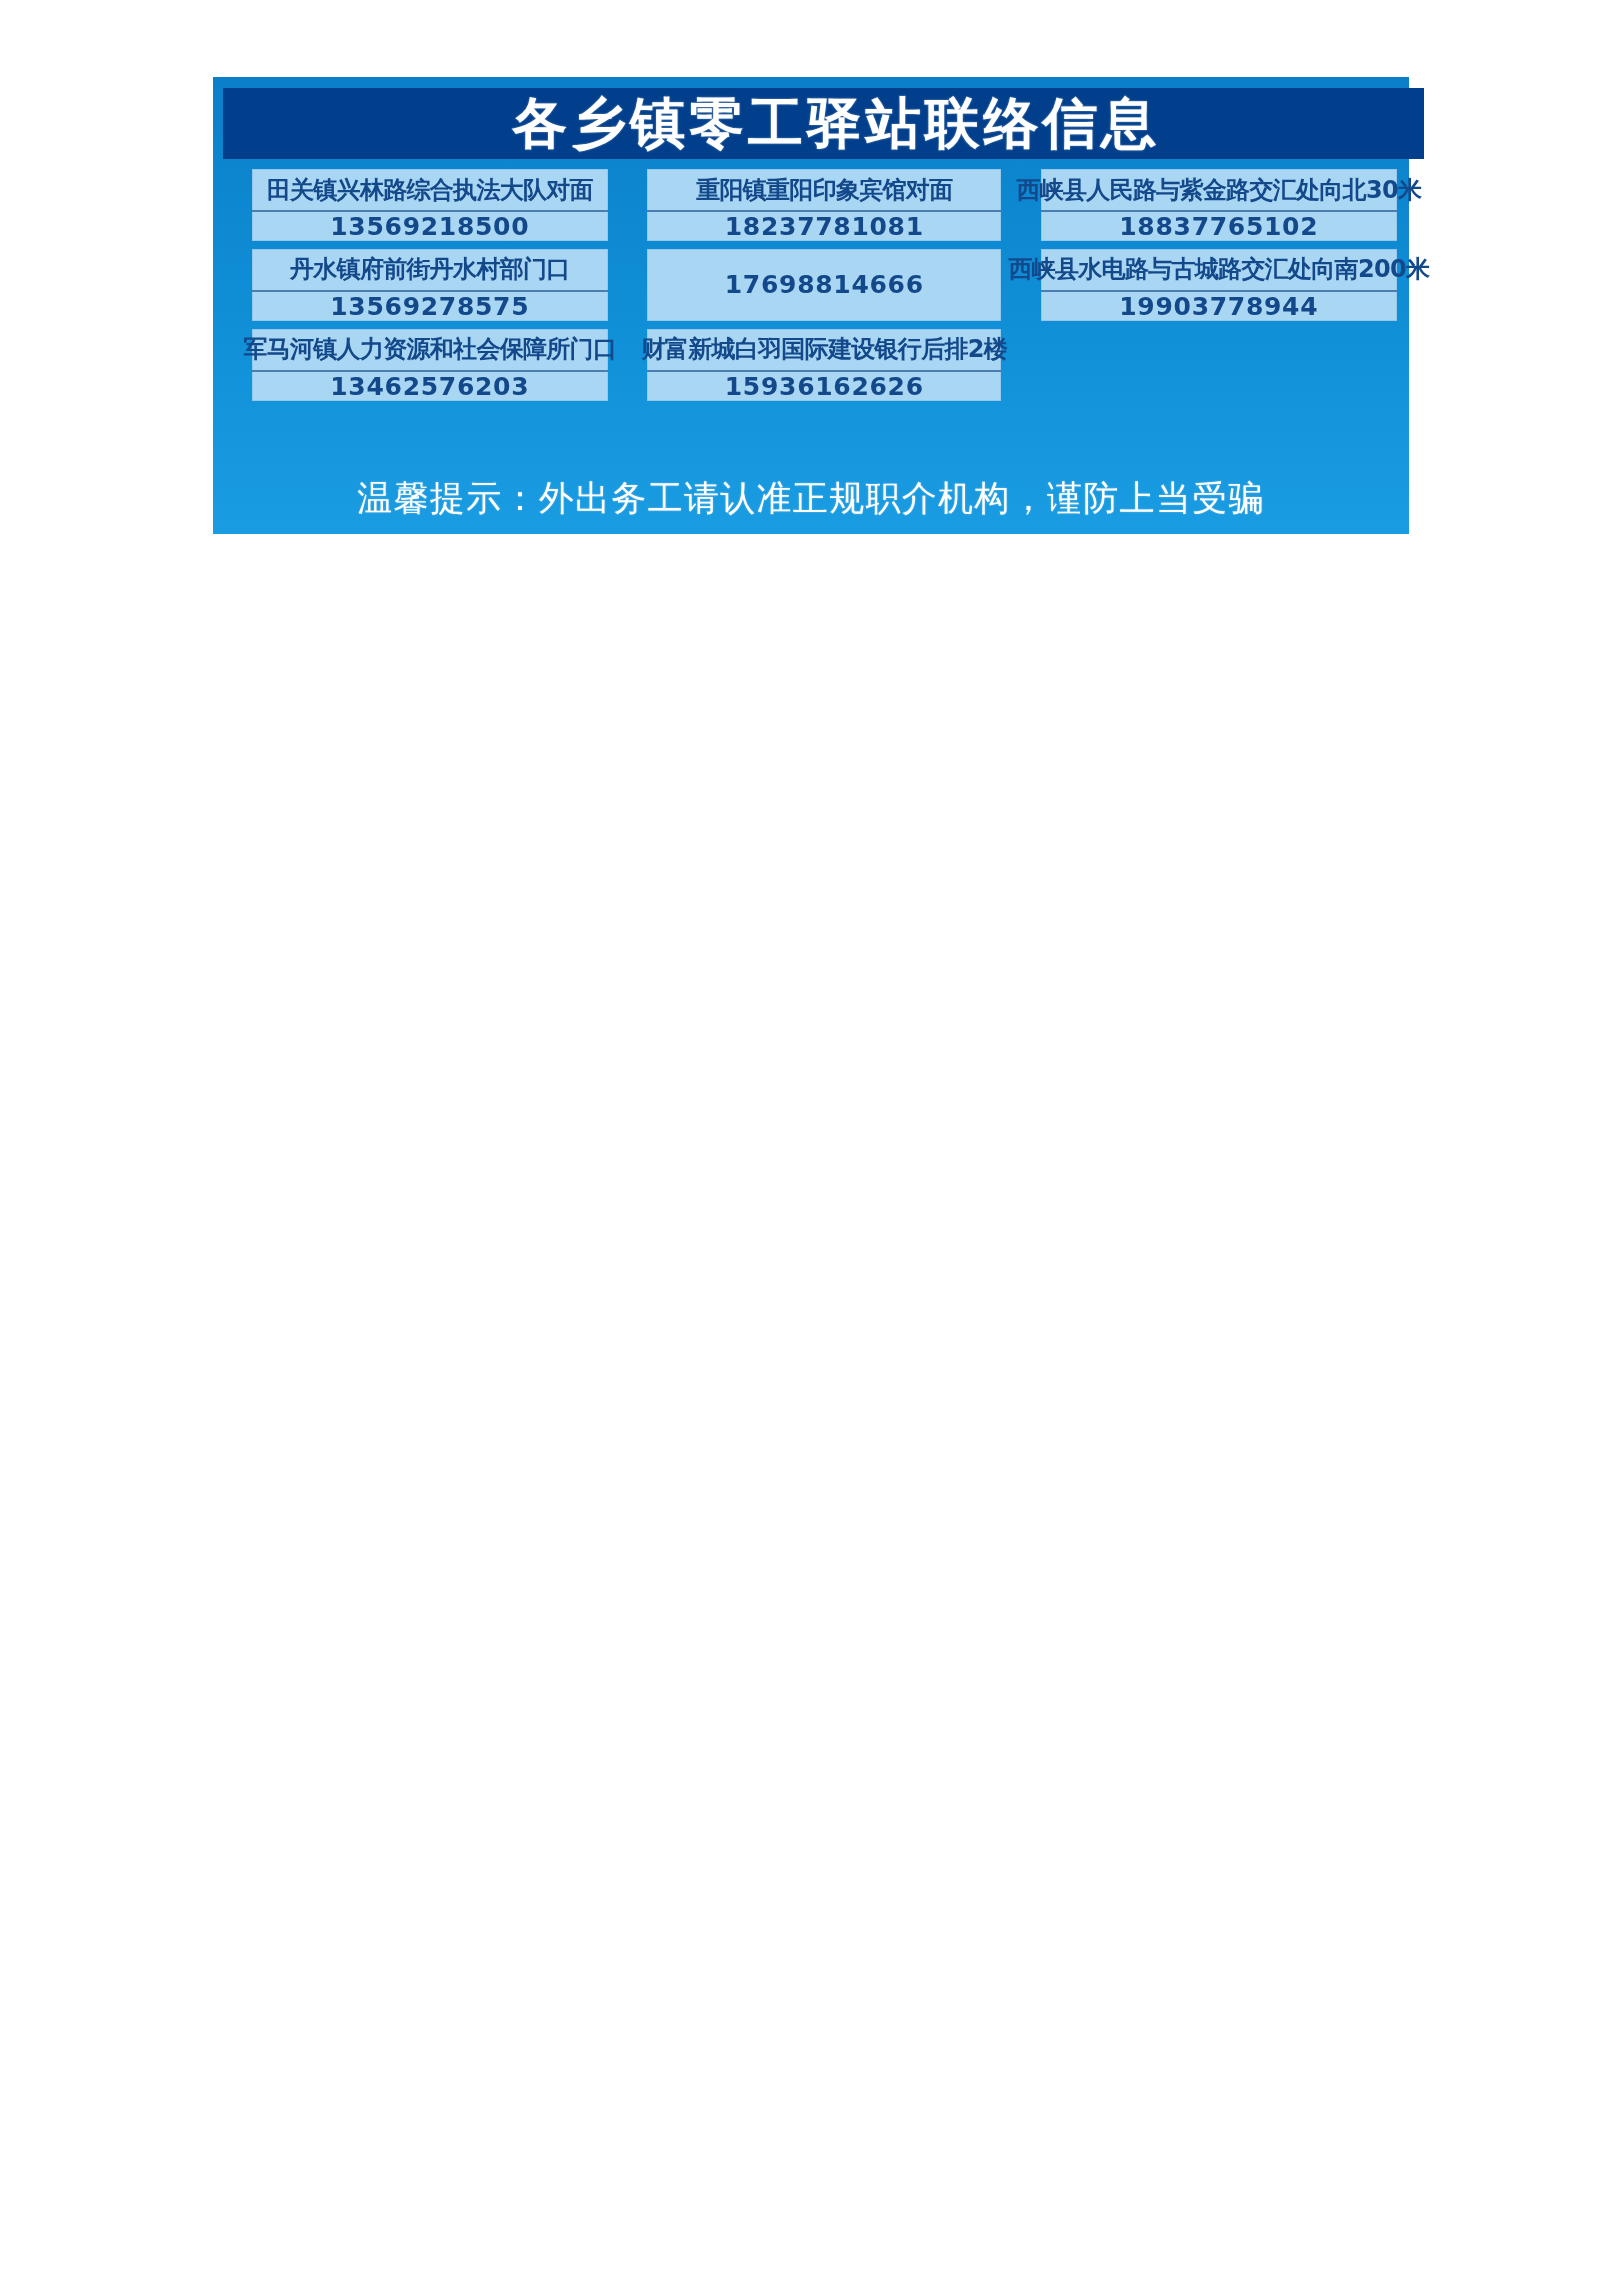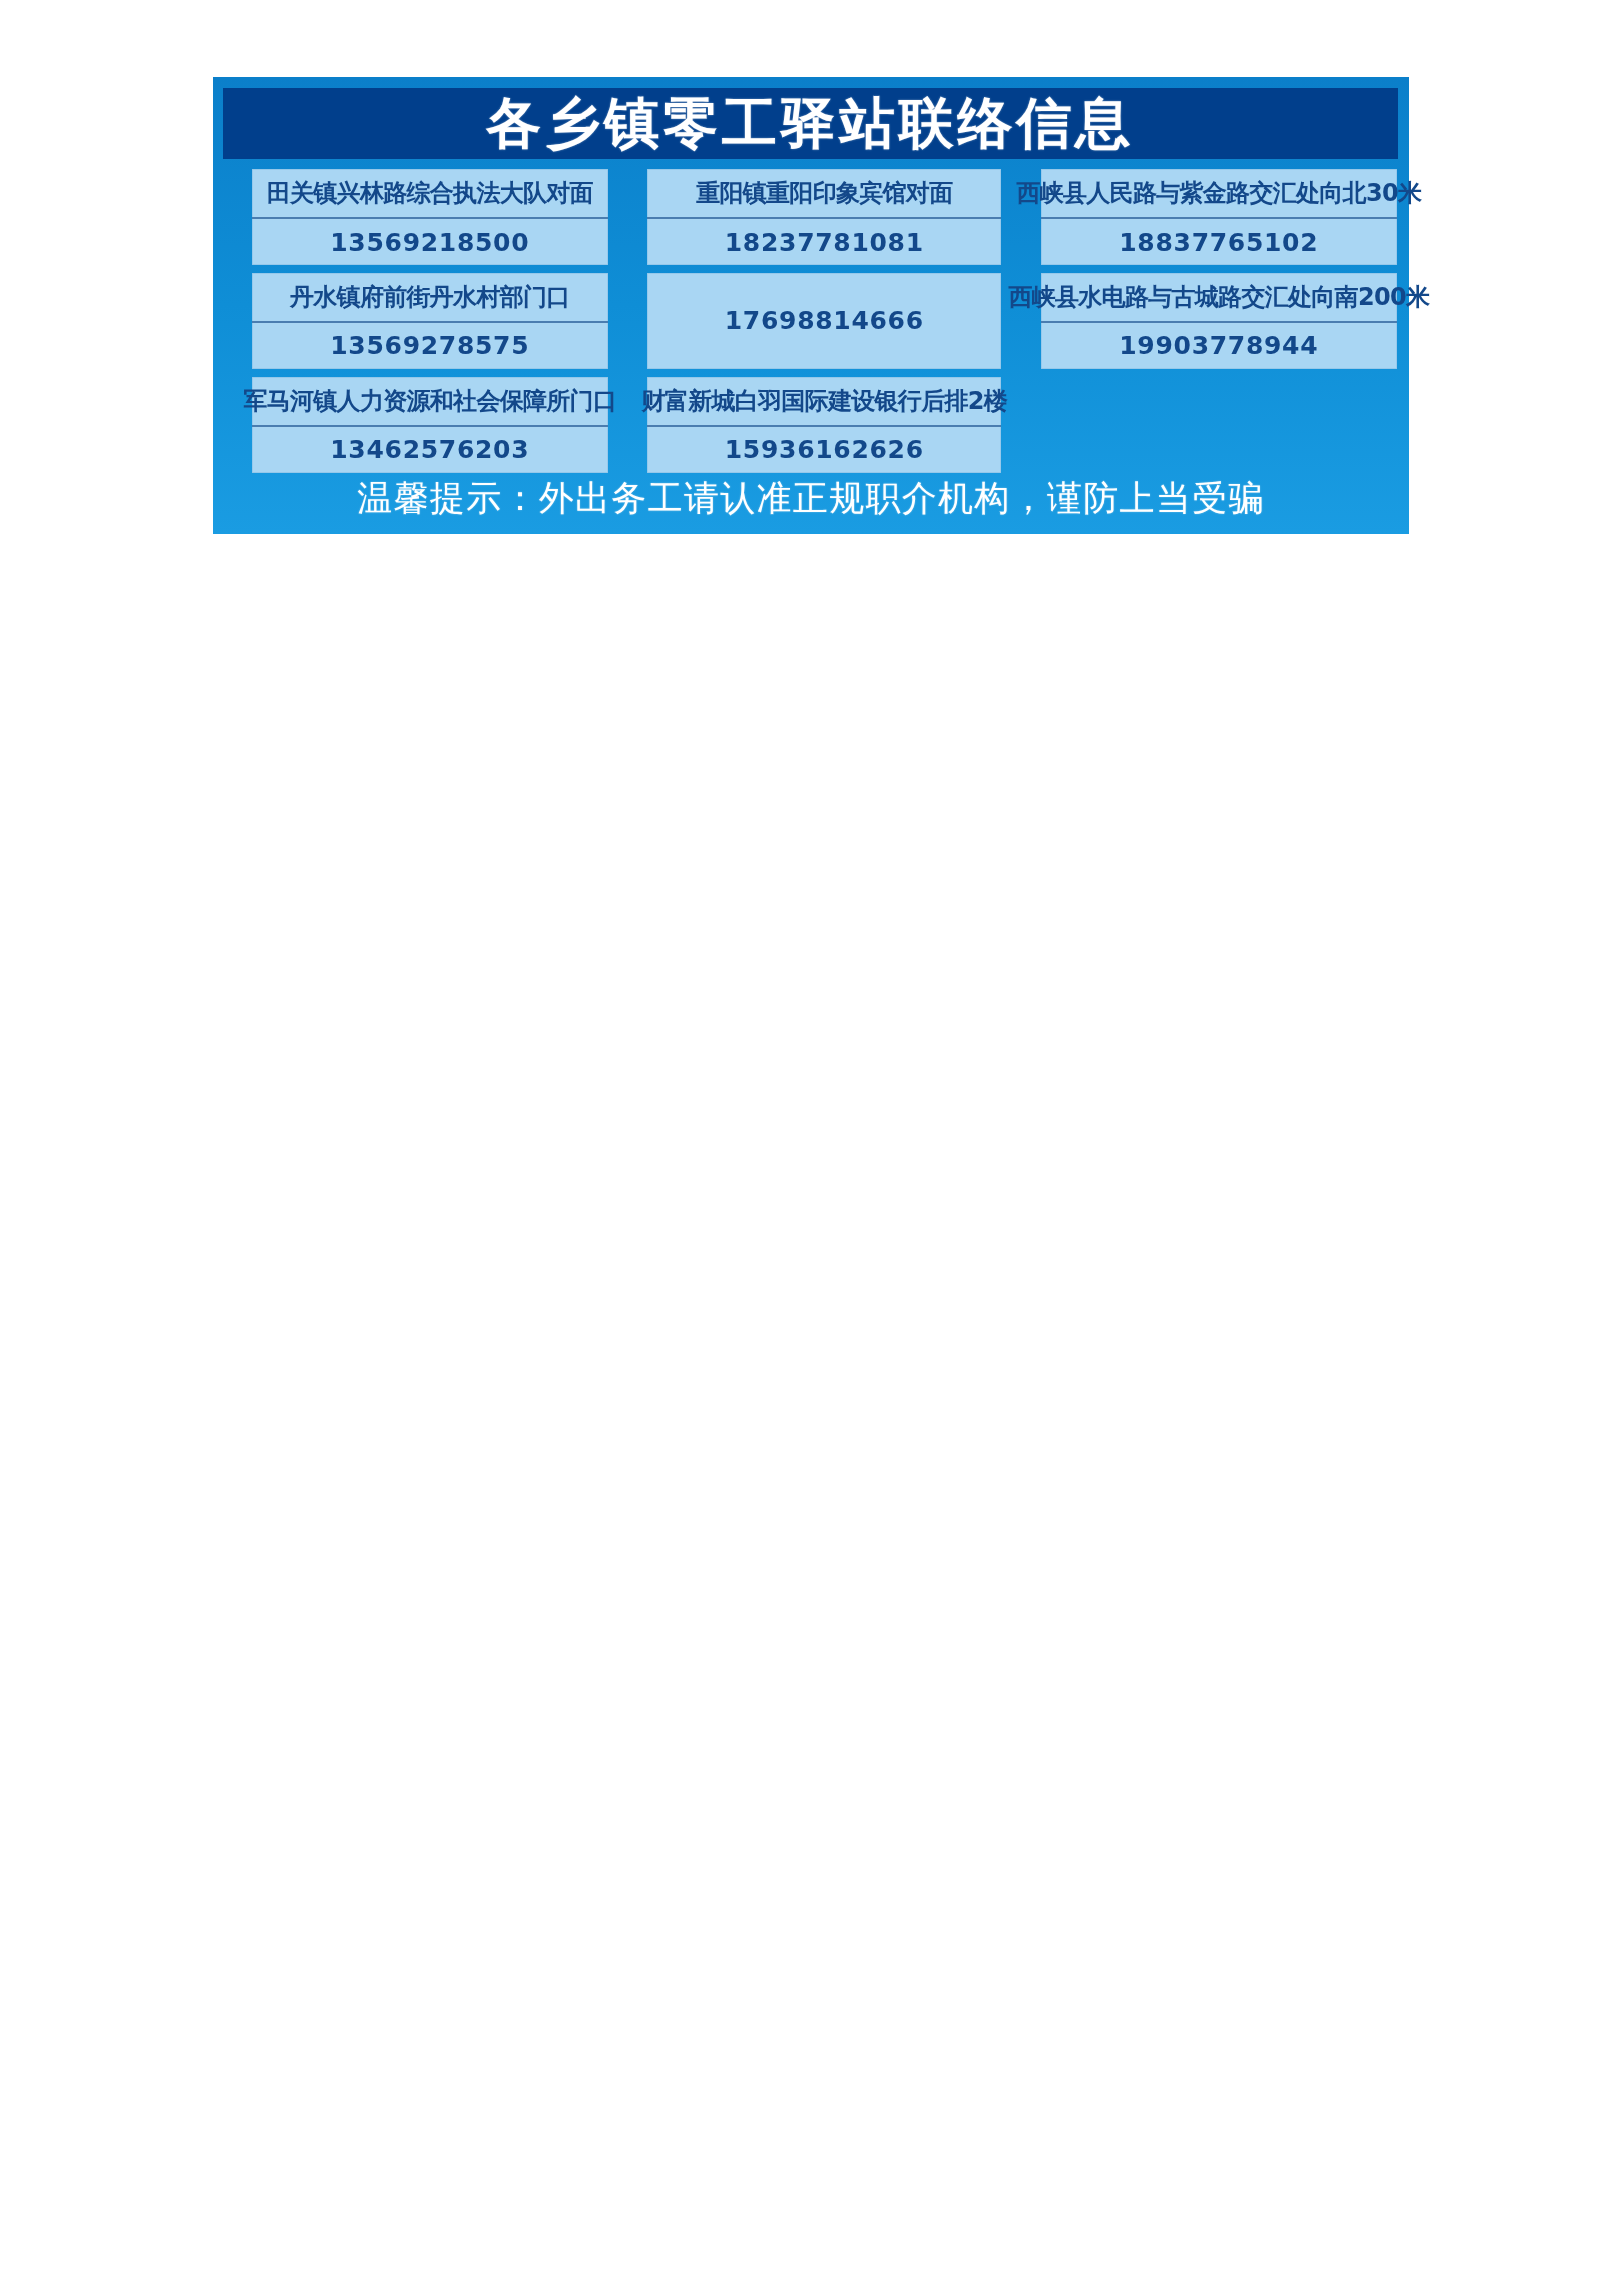--- a/index.html
+++ b/index.html
@@ -14,41 +14,41 @@
       position: absolute;
       left: 213px; top: 77px;
       width: 1196px; height: 457px;
       background: linear-gradient(180deg, #0b7fca 0%, #0f8ed6 50%, #1a9ce2 100%);
     }
     .title-box {
       position: absolute;
       left: 9.8px; top: 11px;
       width: 1175px; height: 71px;
       background: #013f8c;
-      display: flex; align-items: center; justify-content: center;
+      display: flex; align-items: center; justify-content: center; padding-left: 26px;
     }
     .title-text {
       color: #ffffff;
       font-size: 55px;
       font-weight: bold;
       letter-spacing: 3.9px;
       text-shadow: 0 0 2px rgba(255,255,255,0.5);
       white-space: nowrap;
     }
     .grid {
       position: absolute;
       left: 9.8px; top: 92px;
       width: 1175px;
       display: grid;
       grid-template-columns: 385px 383px 385px;
       column-gap: 10.5px;
       row-gap: 7.9px;
     }
     .cell {
-      height: 96px;
+      height: 72px;
       background: #a9d6f3;
       display: flex; flex-direction: column;
       box-shadow: inset 0 0 0 0.7px #8fc4e8;
       margin-left: 29px;
     }
     .cell-addr {
       height: 48px;
       display: flex; align-items: center; justify-content: center;
       color: #13488a;
       font-size: 24px;

